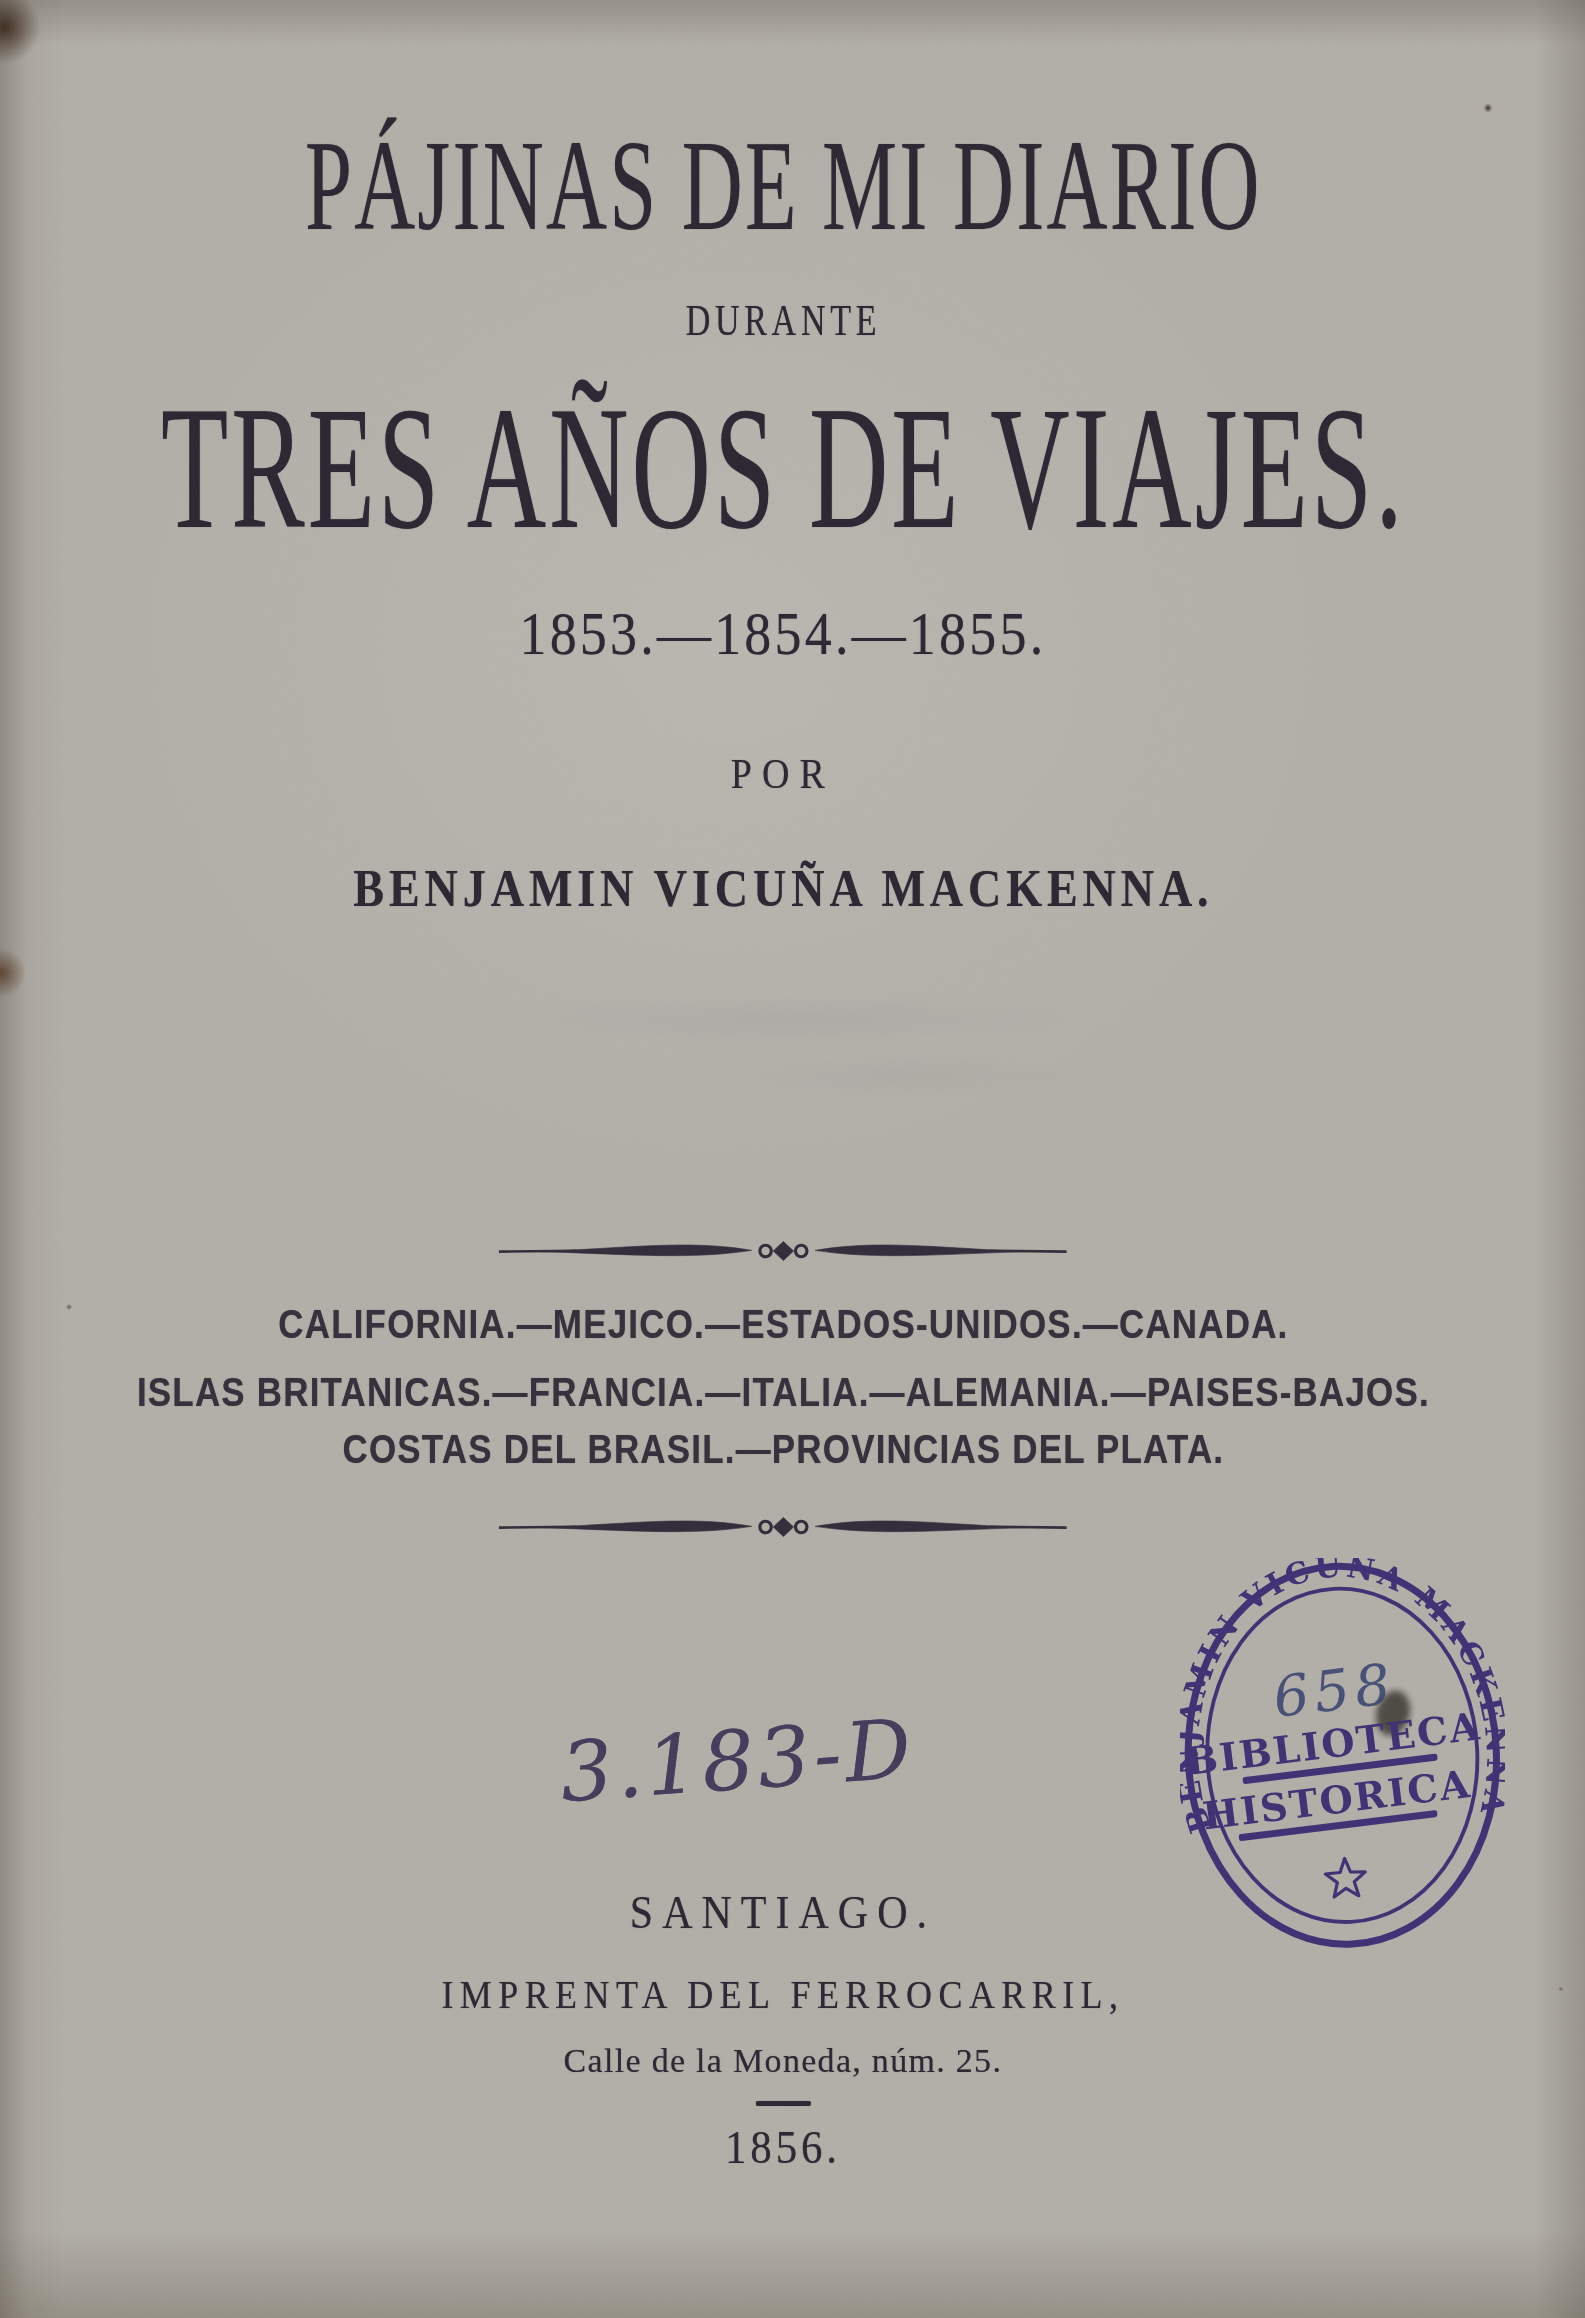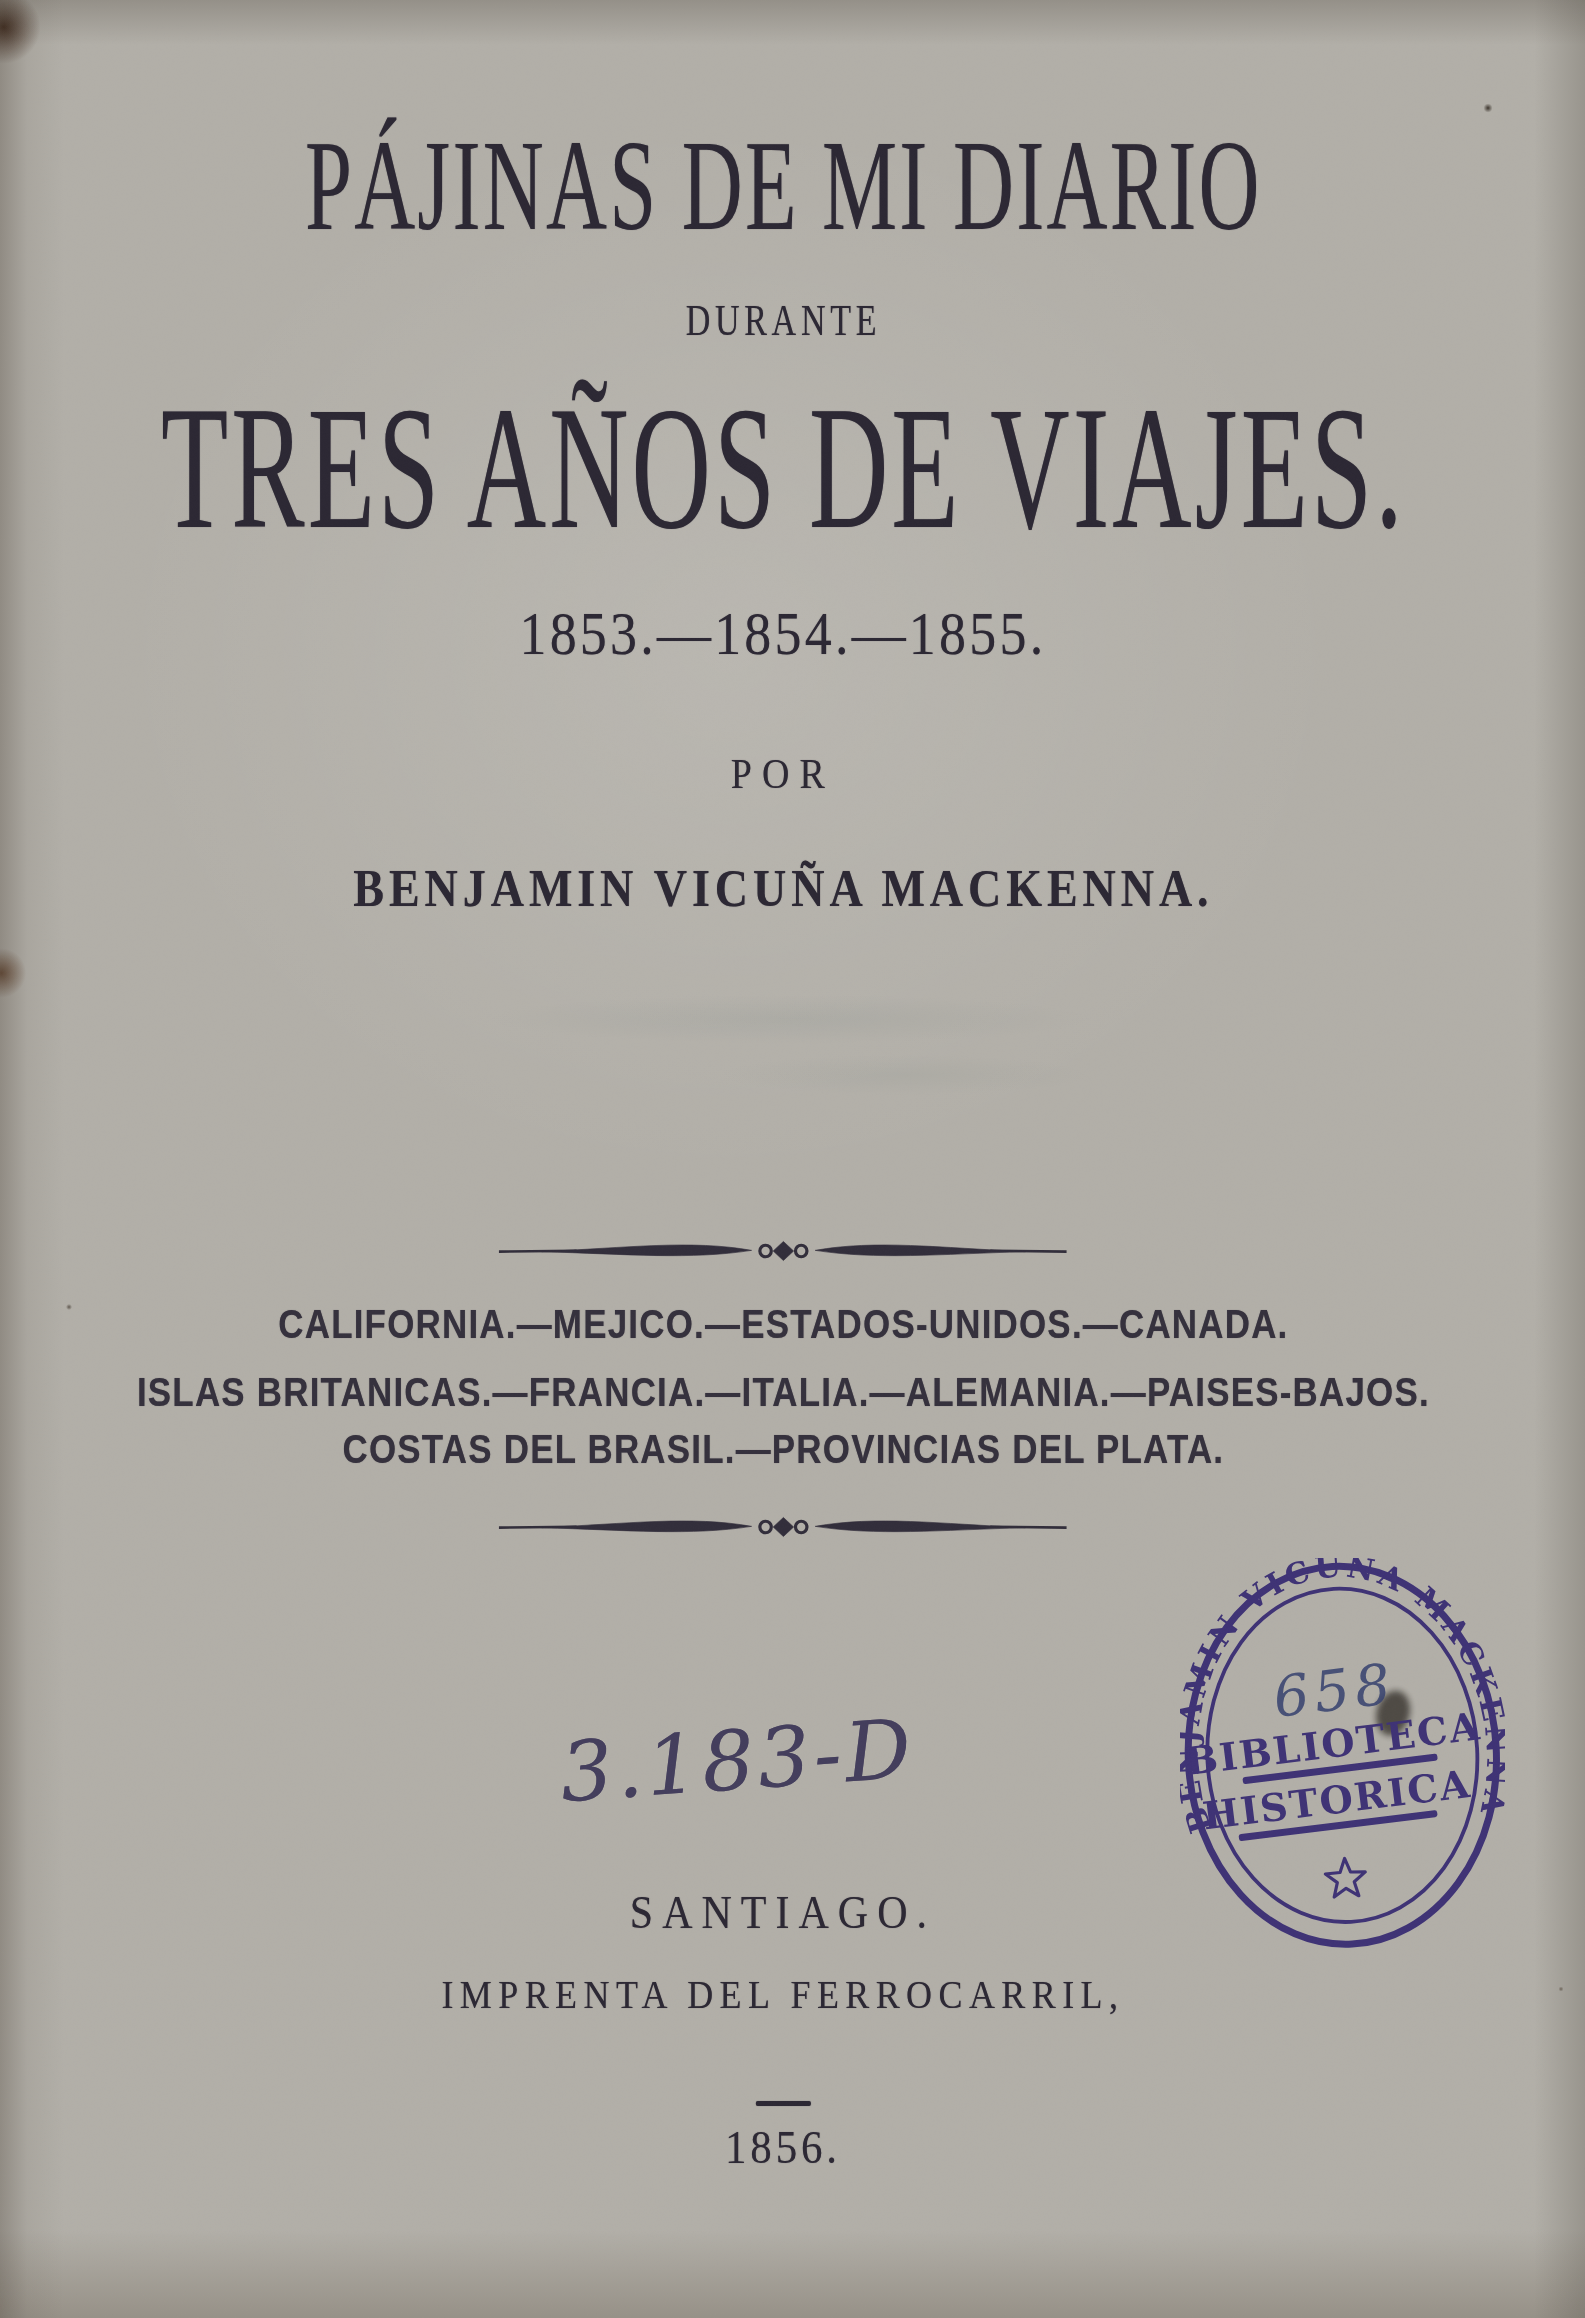--- a/index.html
+++ b/index.html
@@ -133,20 +133,21 @@
           <rect x="97" y="326" width="308" height="11" rx="4"></rect>
           <text x="240" y="400" text-anchor="middle" font-family="DejaVu Serif, serif" font-weight="bold" font-size="60" letter-spacing="3">HISTORICA</text>
           <rect x="80" y="414" width="314" height="11" rx="4"></rect>
         </g>
         <polygon points="250,472 258.2,493.7 281.4,494.8 263.3,509.3 269.4,531.7 250,519 230.6,531.7 236.7,509.3 218.6,494.8 241.8,493.7" fill="none" stroke="#4a39ab" stroke-width="5" stroke-linejoin="round"></polygon>
       </g>
     </svg>
 
     <div class="line ink t-city">SANTIAGO.</div>
     <div class="line ink t-printer">IMPRENTA DEL FERROCARRIL,</div>
+    <div class="line ink t-address">Calle de la Moneda, núm. 25.</div>
     <div class="imprint-rule"></div>
     <div class="line ink t-year">1856.</div>
 
   </div>
 
   <svg class="grain" width="1585" height="2319" viewBox="0 0 2489 3641">
     <filter id="paperNoise">
       <feTurbulence type="fractalNoise" baseFrequency="0.9" numOctaves="2" stitchTiles="stitch"></feTurbulence>
       <feColorMatrix type="matrix" values="0 0 0 0 0.45  0 0 0 0 0.43  0 0 0 0 0.40  0 0 0 0.06 0"></feColorMatrix>
     </filter>

